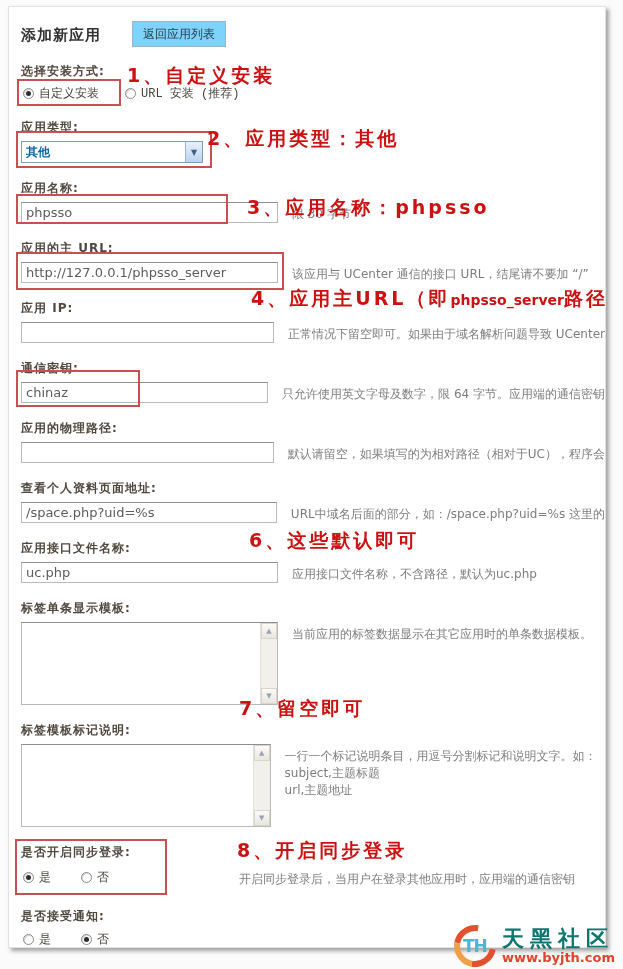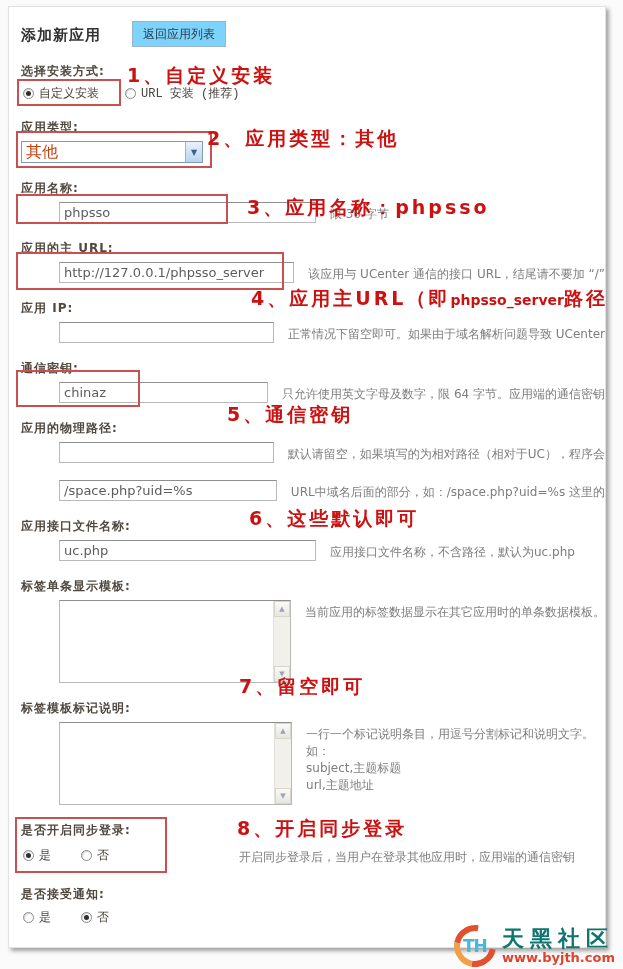--- a/index.html
+++ b/index.html
@@ -14,21 +14,21 @@
   .hdr { margin-bottom:16px; }
   .title { display:inline-block; font-size:15px; font-weight:bold; color:#333; letter-spacing:1px; }
   .back-btn {
     display:inline-block; margin-left:26px; padding:4px 10px 3px;
     background:#7dd3fc; border:1px solid #9ab4cc; color:#2a3b4c;
     font-size:12px; cursor:pointer; vertical-align:2px;
   }
   
   .row { position:relative; margin-bottom:17px; }
   .fld { display:block; font-size:12px; font-weight:bold; color:#50483f; margin-bottom:5px; letter-spacing:1px; }
-  .ctrl-line { display:flex; align-items:flex-start;margin-left:38px; }
+  .ctrl-line { display:flex; align-items:flex-start; }
   .txt {
     width:257px; height:21px; border:1px solid #b9b9b9; border-top-color:#8f8f8f;
     font-size:13px; color:#5c5c5c; padding:2px 4px; background:#fff;
     font-family:"DejaVu Sans",sans-serif; outline:none;
   }
   .hint { font-size:12px; color:#7d7d7d; margin-left:14px; padding-top:4px; white-space:nowrap; line-height:17px; }
   .hint-multi { white-space:normal; width:330px; }
   
   .radio-line { display:flex; align-items:center; font-size:12px; color:#4a443c; padding-left:2px; }
   .radio {
@@ -40,21 +40,21 @@
     content:''; position:absolute; left:2px; top:2px; width:5px; height:5px;
     border-radius:50%; background:#2d2d2d;
   }
   .radio-opt { display:flex; align-items:center; cursor:pointer; }
   .radio-gap { margin-left:30px; }
   
   .select {
     width:182px; height:22px; border:1px solid #7f9db9; background:#fff;
     display:flex; align-items:center; cursor:pointer;
   }
-  .select .sel-val { flex:1; font-size:16px; color:#c2410c; padding-left:4px; }
+  .select .sel-val { flex:1; font-size:12px; color:#0369a1; padding-left:4px;font-weight:bold; }
   .select .sel-btn {
     width:17px; height:100%; background:linear-gradient(#e8f1fb,#b9d4ee);
     border-left:1px solid #9ab4cc; display:flex; align-items:center; justify-content:center;
     font-size:8px; color:#3f5f80;
   }
   
   .ta { width:257px; height:83px; border:1px solid #b9b9b9; border-top-color:#8f8f8f; display:flex; background:#fff; }
   .ta-inner { flex:1; }
   .ta-scroll { width:17px; background:#f1f0ea; border-left:1px solid #e2e1da; display:flex; flex-direction:column; justify-content:space-between; }
   .ta-arrow {
@@ -141,32 +141,32 @@
     </div>
   </div>
 
   <div class="row">
     <span class="fld">通信密钥:</span>
     <div class="ctrl-line">
       <input class="txt" value="chinaz" style="">
       <span class="hint">只允许使用英文字母及数字，限 64 字节。应用端的通信密钥</span>
     </div>
     <span class="hl" style="left:-5px; top:10px; width:124px; height:37px;"></span>
-    <span class="ann" style="left:206px; top:42px;">5、通信密钥</span>
   </div>
 
   <div class="row">
     <span class="fld">应用的物理路径:</span>
     <div class="ctrl-line">
       <input class="txt" value="" style="">
       <span class="hint">默认请留空，如果填写的为相对路径（相对于UC），程序会</span>
     </div>
   </div>
 
   <div class="row">
+    <span class="fld">查看个人资料页面地址:</span>
     <div class="ctrl-line">
       <input class="txt" value="/space.php?uid=%s" style="">
       <span class="hint">URL中域名后面的部分，如：/space.php?uid=%s 这里的</span>
     </div>
   </div>
 
   <div class="row">
     <span class="ann" style="left:228px; top:-12px;">6、这些默认即可</span>
     <span class="fld">应用接口文件名称:</span>
     <div class="ctrl-line">

